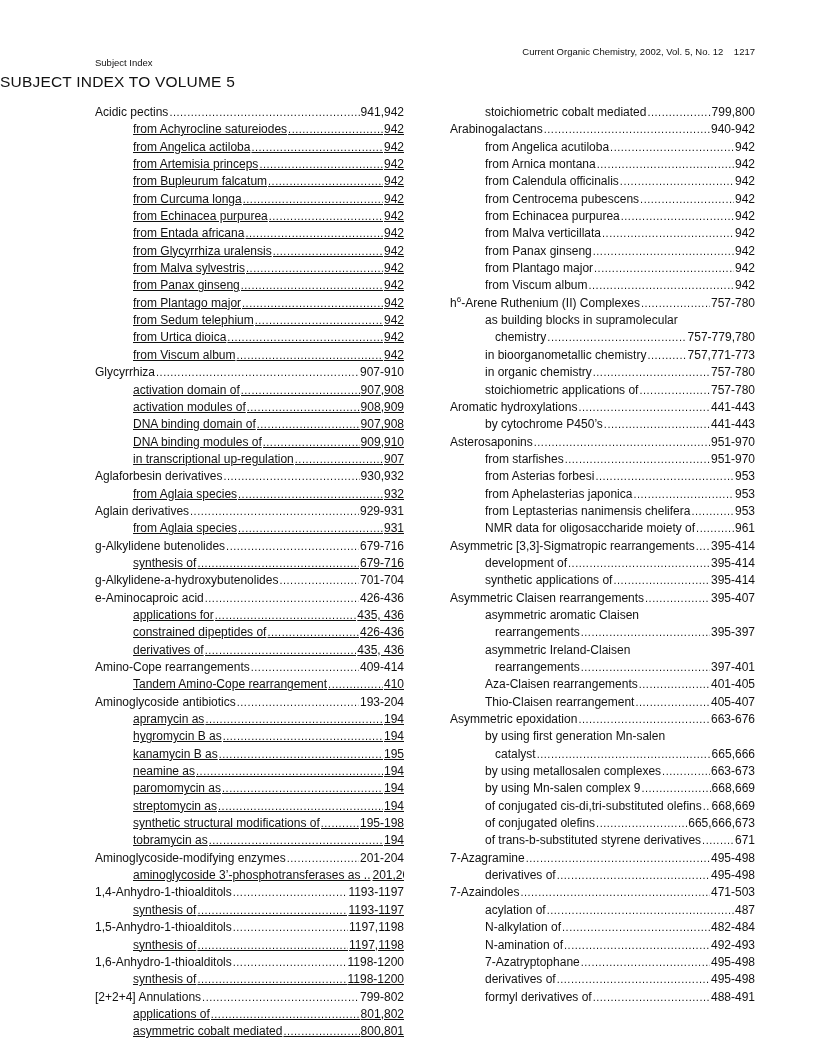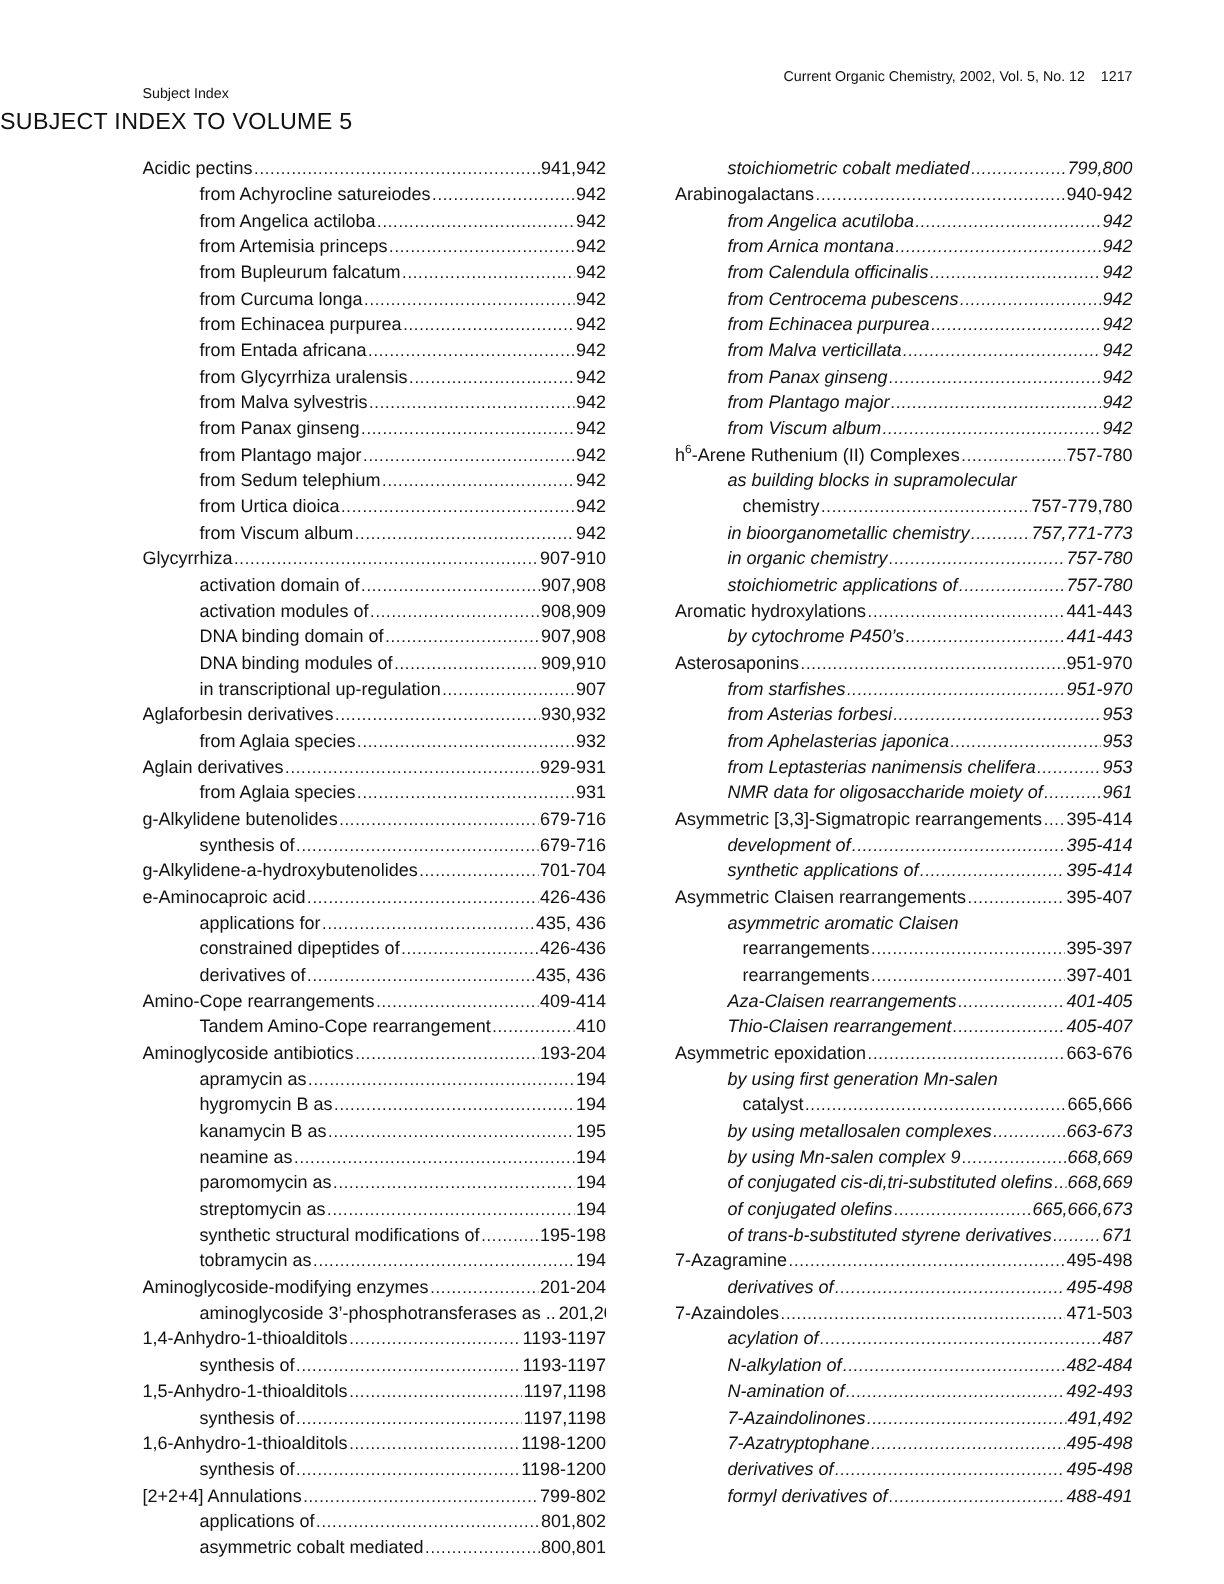--- a/index.html
+++ b/index.html
@@ -10,22 +10,22 @@
   .title { position:absolute; left:0; width:816px; top:73px; text-align:left; font-size:15.5px; letter-spacing:0.2px; }
   .col { position:absolute; top:104px; }
   .col.left { left:95px; width:309px; }
   .col.right { left:450px; width:305px; }
   .line { height:17.35px; line-height:17.35px; font-size:12px; display:flex; align-items:baseline; white-space:nowrap; overflow:hidden; }
   .line .t { flex:0 0 auto; }
   .line .dots { flex:1 1 auto; overflow:hidden; margin:0 1px; }
   .line .dots::before { content:"........................................................................................................................................................................"; letter-spacing:0.5px; font-size:11px; }
   .line .p { flex:0 0 auto; }
   .l0 { padding-left:0; }
-  .l1 { padding-left:38px; }
-  .r1 { padding-left:35px;font-style:italic; }
+  .l1 { padding-left:38px;text-decoration:underline; }
+  .r1 { padding-left:35px; }
   .r2 { padding-left:45px; }
   sup { font-size:8px; line-height:0; }
 </style>
 </head>
 <body>
 
 <div class="hdr-left">Subject Index</div>
 <div class="hdr-right">Current Organic Chemistry, 2002, Vol. 5, No. 12    1217</div>
 <div class="title">SUBJECT INDEX TO VOLUME 5</div>
 
@@ -448,20 +448,24 @@
     </div>
     <div class="line r1 nodots">
       <span class="t">asymmetric aromatic Claisen</span>
       <span class="p"></span>
     </div>
     <div class="line r2">
       <span class="t">rearrangements</span>
       <span class="dots"></span>
       <span class="p">395-397</span>
     </div>
+    <div class="line r1 nodots">
+      <span class="t">asymmetric Ireland-Claisen</span>
+      <span class="p"></span>
+    </div>
     <div class="line r2">
       <span class="t">rearrangements</span>
       <span class="dots"></span>
       <span class="p">397-401</span>
     </div>
     <div class="line r1">
       <span class="t">Aza-Claisen rearrangements</span>
       <span class="dots"></span>
       <span class="p">401-405</span>
     </div>
@@ -533,25 +537,20 @@
       <span class="t">N-alkylation of</span>
       <span class="dots"></span>
       <span class="p">482-484</span>
     </div>
     <div class="line r1">
       <span class="t">N-amination of</span>
       <span class="dots"></span>
       <span class="p">492-493</span>
     </div>
     <div class="line r1">
-      <span class="t">7-Azaindolinones</span>
-      <span class="dots"></span>
-      <span class="p">491,492</span>
-    </div>
-    <div class="line r1">
       <span class="t">7-Azatryptophane</span>
       <span class="dots"></span>
       <span class="p">495-498</span>
     </div>
     <div class="line r1">
       <span class="t">derivatives of</span>
       <span class="dots"></span>
       <span class="p">495-498</span>
     </div>
     <div class="line r1">

